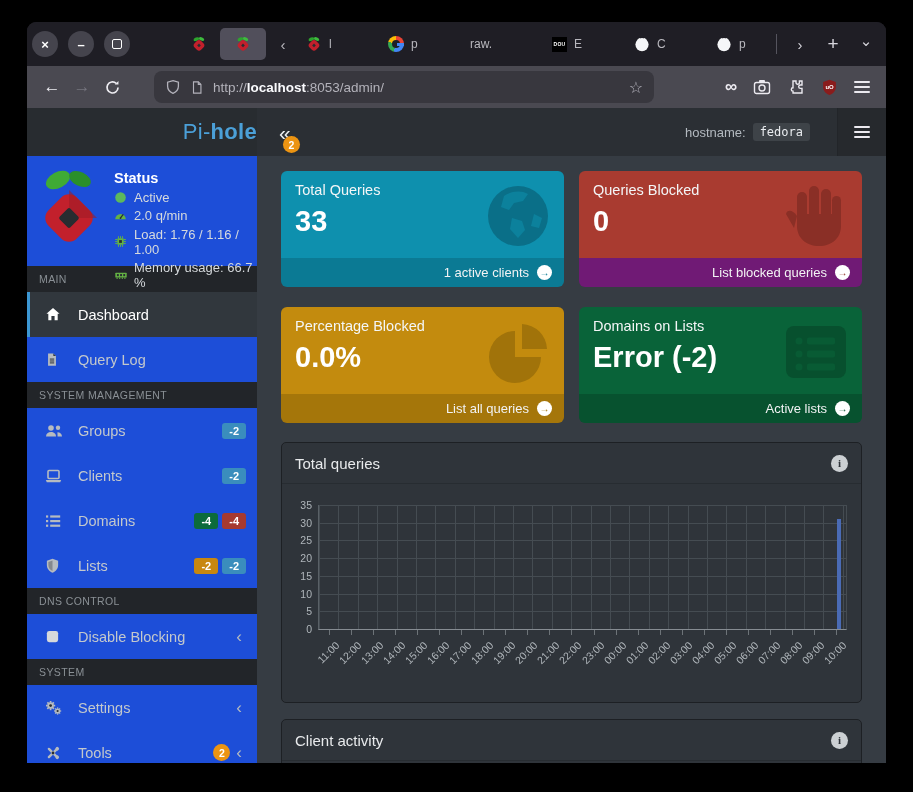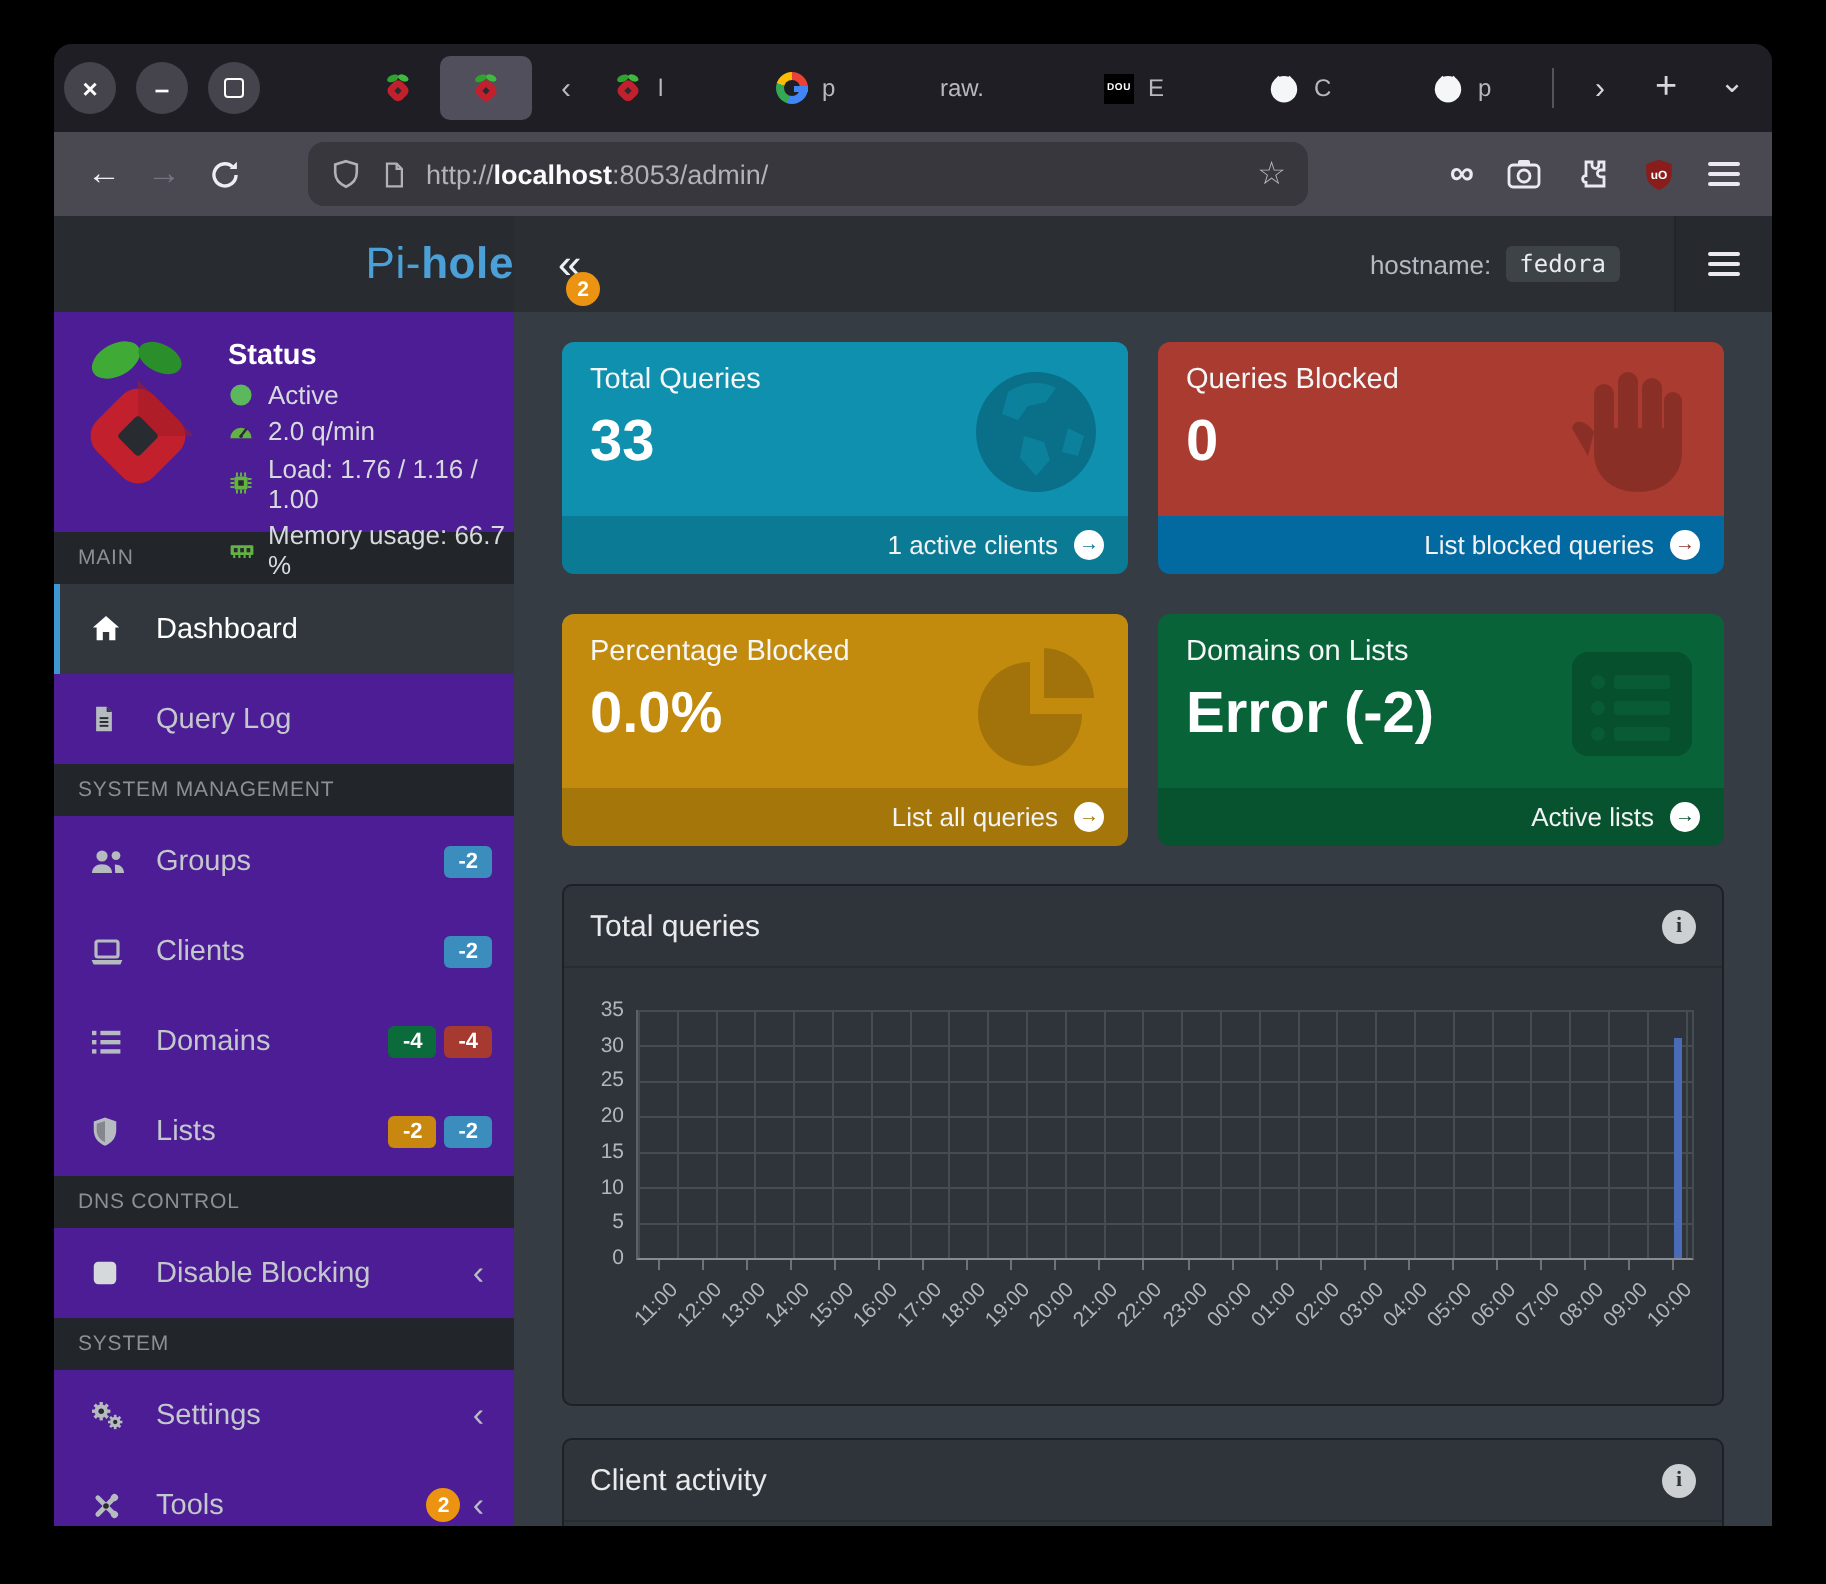--- a/index.html
+++ b/index.html
@@ -58,21 +58,21 @@
   .collapse-badge{position:absolute;left:26px;top:28px;width:17px;height:17px;border-radius:50%;
      background:#ec9412;color:#fff;font-size:10.5px;font-weight:bold;display:flex;align-items:center;justify-content:center;z-index:3;}
   .hostname-wrap{margin-left:auto;margin-right:76px;display:flex;align-items:center;gap:7px;font-size:13px;color:#b4bac0;}
   .hostname-box{background:#3e4348;border-radius:3px;padding:2px 7px;font-family:"DejaVu Sans Mono",monospace;
      font-size:12px;color:#e9ecef;}
   .header-menu{position:absolute;right:0;top:0;width:48px;height:48px;background:#26292d;
      display:flex;align-items:center;justify-content:center;border-left:1px solid #222529;}
 
   .app-body{flex:1;display:flex;overflow:hidden;}
   
-  .sidebar{width:230px;flex:0 0 230px;background:#4c1d95;overflow:hidden;}
+  .sidebar{width:230px;flex:0 0 230px;background:#1d4ed8;overflow:hidden;}
   .status-block{height:110px;display:flex;padding:12px 0 0 11px;box-sizing:border-box;}
   .status-col{margin-left:14px;}
   .status-title{font-size:14.5px;font-weight:bold;color:#fff;margin-top:2px;}
   .status-row{display:flex;align-items:center;gap:7px;margin-top:3.5px;font-size:13px;color:#d6dadd;}
   .status-row .s-ic{width:13px;height:13px;flex:0 0 13px;color:#64b244;}
   .side-label{height:26px;background:#222529;color:#8a9095;font-size:10.5px;display:flex;align-items:center;
      padding-left:12px;letter-spacing:.4px;}
   .side-item{height:45px;display:flex;align-items:center;padding-left:18px;color:#c3c8cc;font-size:14.5px;position:relative;}
   .side-item .it-ic{width:20px;height:16px;color:#b6bbc0;flex:0 0 20px;display:flex;align-items:center;}
   .side-item .it-label{margin-left:13px;}
@@ -519,21 +519,21 @@
                     <g fill="#8a2f26">
                       <rect x="17" y="12" width="10" height="34" rx="5"></rect>
                       <rect x="29" y="6" width="10" height="38" rx="5"></rect>
                       <rect x="41" y="9" width="10" height="36" rx="5"></rect>
                       <rect x="52" y="16" width="9" height="30" rx="4.5"></rect>
                       <path d="M17 34h44v12c0 12-9 20-22 20S17 58 17 46z"></path>
                       <path d="M17 36c-5-7-10-6-11-2l8 14z"></path>
                     </g>
                   </svg>
                 </div>
-                <div class="card-footer" style="background:#0369a1">
+                <div class="card-footer" style="background:#701a75">
                   <span>List blocked queries</span>
                   <span class="arrow-circle">
                     <span style="color:#8f3228">→</span>
                   </span>
                 </div>
               </div>
               <div class="card">
                 <div class="card-body" style="background:#c38b0e">
                   <div class="card-title">Percentage Blocked</div>
                   <div class="card-value">0.0%</div>

